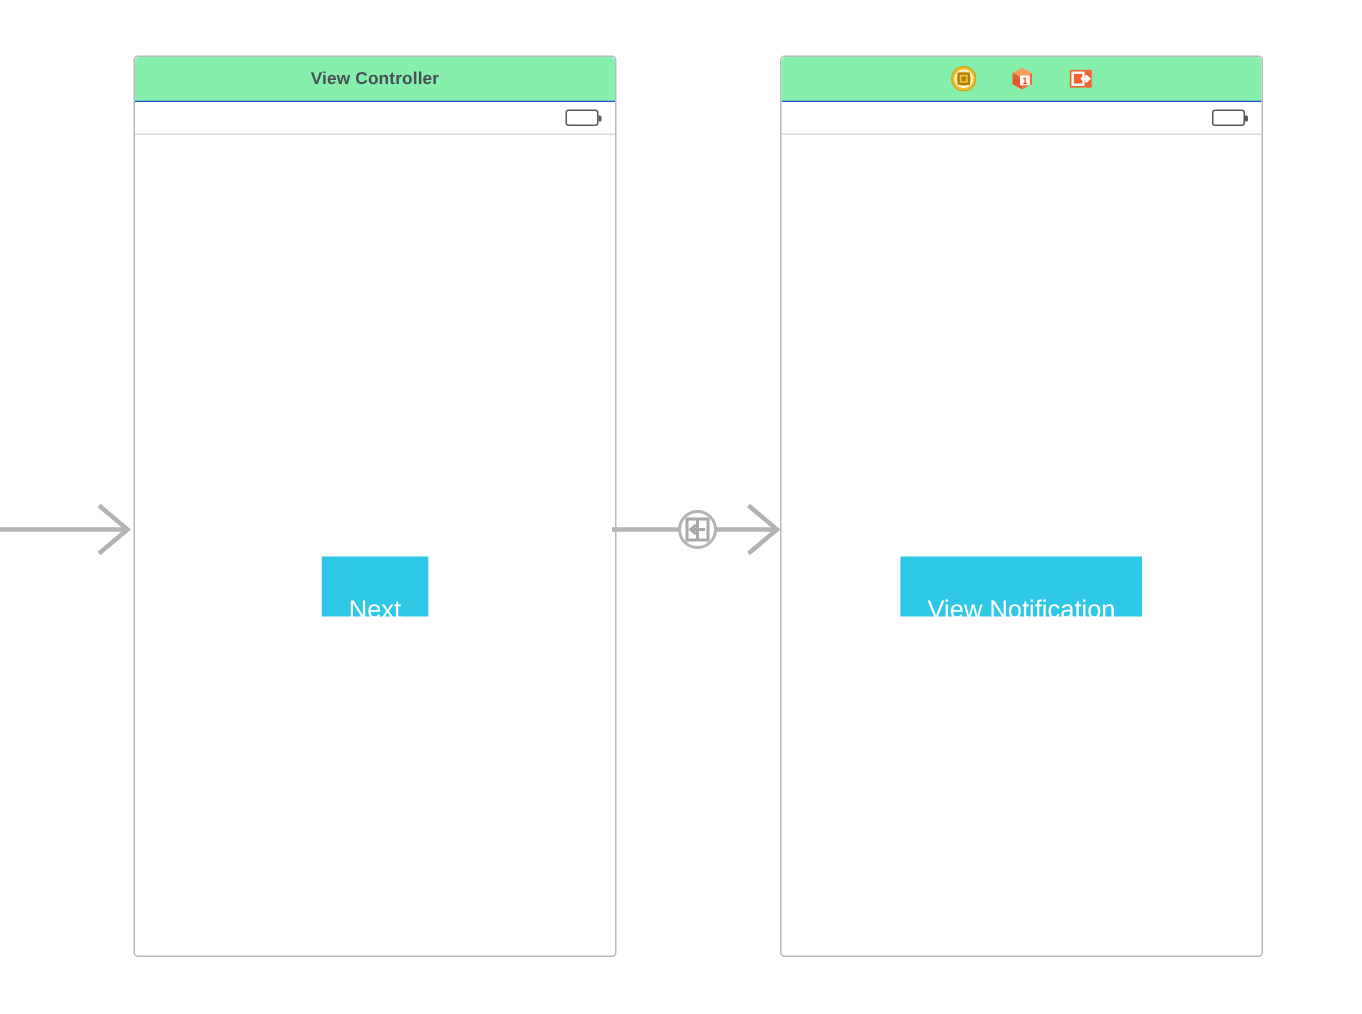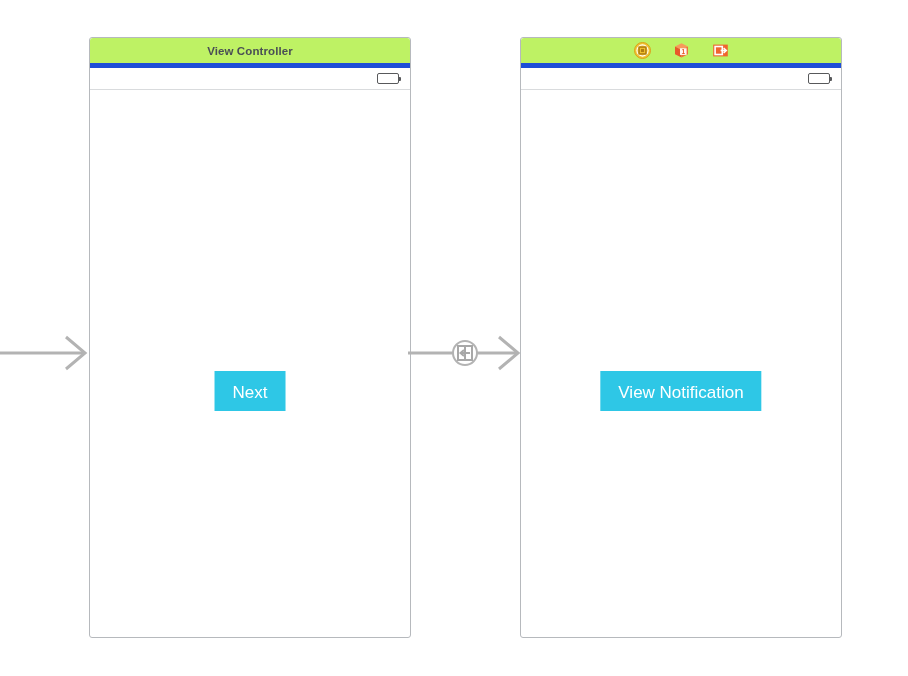--- a/index.html
+++ b/index.html
@@ -35,25 +35,25 @@
   .scene-1 { left: 89px;  top: 37px; width: 322px; height: 601px; }
   .scene-2 { left: 520px; top: 37px; width: 322px; height: 601px; }
 
   
   .dock {
     position: absolute;
     left: 0; top: 0;
     width: 100%;
     height: 30px;
     box-sizing: border-box;
-    border-bottom: 5px solid #1d4ed8;
+    border-bottom: 1px solid #1d4ed8;
     display: flex;
     align-items: center;
     justify-content: center;
-    background: #bef264;
+    background: #86efac;
     border-top-left-radius: 3px;
     border-top-right-radius: 3px;
   }
   .dock-title {
     font-size: 11.5px;
     font-weight: bold;
     color: #4a4f55;
     letter-spacing: 0.1px;
     user-select: none;
   }
@@ -118,21 +118,21 @@
     bottom: 0;
   }
   .ib-button {
     position: absolute;
     top: 281px;
     left: 50%;
     transform: translateX(-50%);
     background: #2ec7e6;
     color: #ffffff;
     border: none;
-    padding: 2px 18px;
+    padding: 16px 18px;
     height: 40px;
     line-height: 40px;
     font-size: 17px;
     font-family: "Liberation Sans", sans-serif;
     white-space: nowrap;
     text-align: center;
     border-radius: 0;
     cursor: default;
   }
 

